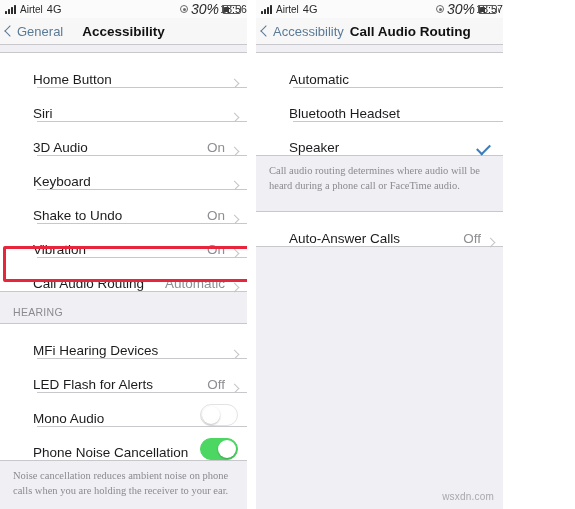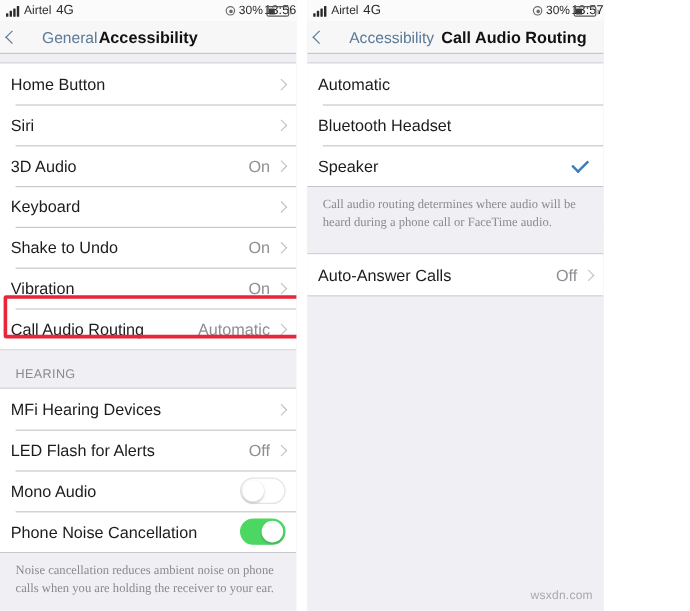--- a/index.html
+++ b/index.html
@@ -60,21 +60,21 @@
   .carrier { font-size: 10px; color: #2b2b2b; }
   .net { font-size: 11px; color: #2b2b2b; margin-left: 0; }
   .loc-icon {
     width: 8px; height: 8px; border: 1.2px solid #6b6b6b; border-radius: 50%;
     position: relative; box-sizing: border-box;
   }
   .loc-icon::after {
     content: ""; position: absolute; left: 1.6px; top: 1.6px;
     width: 3px; height: 3px; background: #6b6b6b; border-radius: 50%;
   }
-  .batt-pct { font-size: 10px; color: #2b2b2b; }
+  .batt-pct { font-size: 14px; color: #2b2b2b; font-style: italic; }
   .batt {
     width: 19px; height: 9px; border: 1px solid #5a5a5a; border-radius: 2px;
     position: relative; box-sizing: border-box; padding: 1px;
   }
   .batt::after {
     content: ""; position: absolute; right: -3px; top: 2.5px;
     width: 1.5px; height: 3.5px; background: #7a7a7a; border-radius: 0 1px 1px 0;
   }
   .batt span {
     display: block; height: 100%; background: #3b3b3b; border-radius: 0.5px;
@@ -84,21 +84,21 @@
   .navbar {
     height: 26px;
     background: #f7f7f8;
     border-bottom: 0.5px solid #c8c7cc;
     display: flex;
     align-items: center;
     position: relative;
     padding: 0 6px;
   }
   .back {
-    display: flex; align-items: center; gap: 20px;
+    display: flex; align-items: center; gap: 2px;
     color: #5a7a96; font-size: 13px; cursor: pointer;
     position: relative; z-index: 2;
   }
   .chev-back {
     width: 7px; height: 7px;
     border-left: 1.8px solid #5a7a96;
     border-bottom: 1.8px solid #5a7a96;
     transform: rotate(45deg);
     margin-right: 1px;
   }
@@ -111,26 +111,27 @@
     margin-left: 6px; position: relative; z-index: 2;
   }
 
   
   .scroll { height: 465px; background: #efeff4; overflow: hidden; }
   .spacer-top { height: 7px; background: #efeff4; }
   .group { background: #ffffff; border-top: 0.5px solid #c8c7cc; border-bottom: 0.5px solid #c8c7cc; }
   .row {
     height: 34px;
     display: flex;
-    align-items: center;
+    align-items: flex-end;
     padding-left: 9px;
     padding-right: 9px;
     position: relative;
     background: #ffffff;
     box-sizing: border-box;
+    margin-left: 24px;
   }
   .row + .row::before {
     content: "";
     position: absolute; left: 13px; right: 0; top: 0;
     height: 0.5px; background: #c8c7cc;
   }
   .row-label { font-size: 13.5px; color: #1c1c1e; flex: 1; }
   .row-value { font-size: 13.5px; color: #8e8e93; margin-right: 6px; }
   .chev {
     width: 6px; height: 6px;

